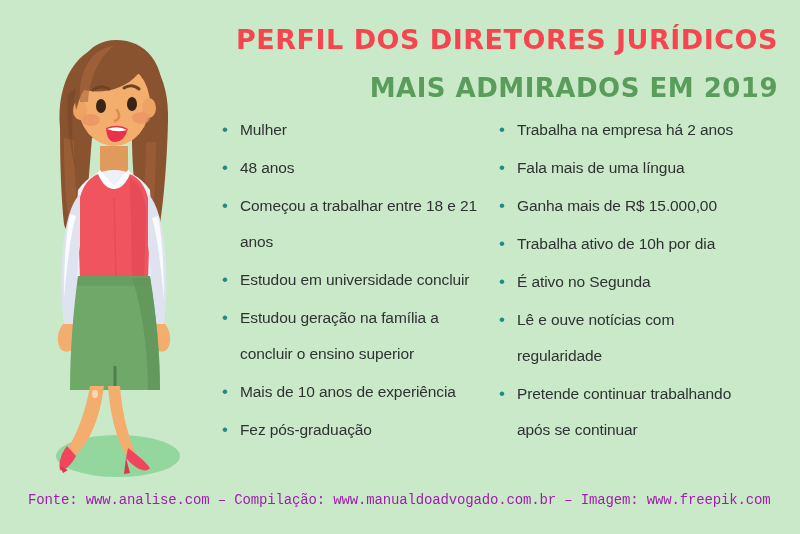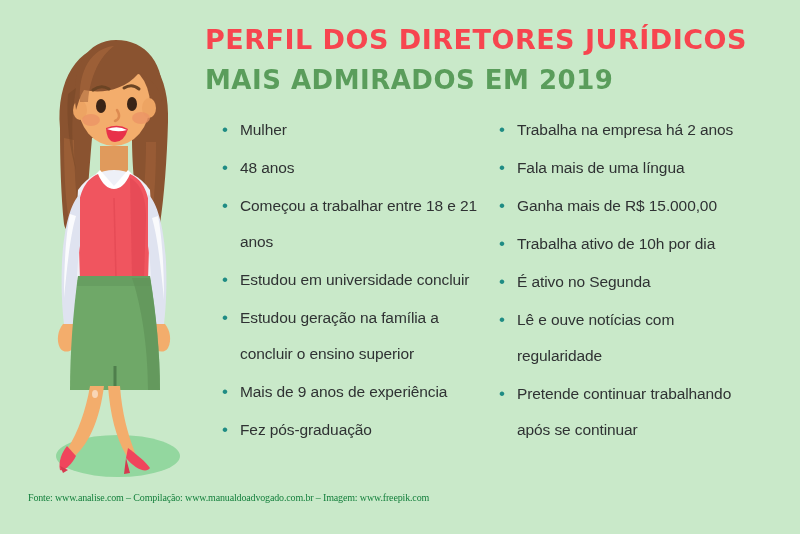--- a/index.html
+++ b/index.html
@@ -30,42 +30,42 @@
   }
   #illustration svg {
     display: block;
     width: 190px;
     height: 470px;
   }
 
   
   #title-block {
     position: absolute;
-    left: 205px;
+    left: 198px;
     top: 24px;
     width: 580px;
-    text-align: left;
+    text-align: right;
   }
   .title-line1 {
     font-family: "DejaVu Sans", sans-serif;
     font-weight: bold;
     font-size: 27px;
     letter-spacing: 0.5px;
     color: #f7454f;
     line-height: 1.2;
     white-space: nowrap;
   }
   .title-line2 {
     font-family: "DejaVu Sans", sans-serif;
     font-weight: bold;
     font-size: 26px;
     letter-spacing: 0.5px;
     color: #5a9d5b;
     line-height: 1.25;
-    margin-top: 8px;
+    margin-top: 16px;
     white-space: nowrap;
   }
 
   
   #columns {
     position: absolute;
     left: 218px;
     top: 112px;
     width: 570px;
     display: flex;
@@ -96,23 +96,23 @@
     line-height: 36px;
     letter-spacing: -0.1px;
   }
 
   
   #footer {
     position: absolute;
     left: 28px;
     top: 492px;
     width: 750px;
-    color: #15803d;
-    font-family: Liberation Serif, serif;
-    font-size: 10px;
+    color: #a21caf;
+    font-family: Liberation Mono, monospace;
+    font-size: 14px;
     letter-spacing: -0.15px;
     white-space: nowrap;
   }
 </style>
 </head>
 <body>
 
 <div id="infographic">
 
   <div id="illustration">
@@ -204,21 +204,21 @@
       <div class="bullet-item">
         <span class="bullet-dot">•</span>
         <span class="bullet-text">Estudou em universidade concluir</span>
       </div>
       <div class="bullet-item">
         <span class="bullet-dot">•</span>
         <span class="bullet-text">Estudou geração na família a concluir o ensino superior</span>
       </div>
       <div class="bullet-item">
         <span class="bullet-dot">•</span>
-        <span class="bullet-text">Mais de 9 anos de experiência</span>
+        <span class="bullet-text">Mais de 10 anos de experiência</span>
       </div>
       <div class="bullet-item">
         <span class="bullet-dot">•</span>
         <span class="bullet-text">Fez pós-graduação</span>
       </div>
     </div>
 
     <div class="column">
       <div class="bullet-item">
         <span class="bullet-dot">•</span>

